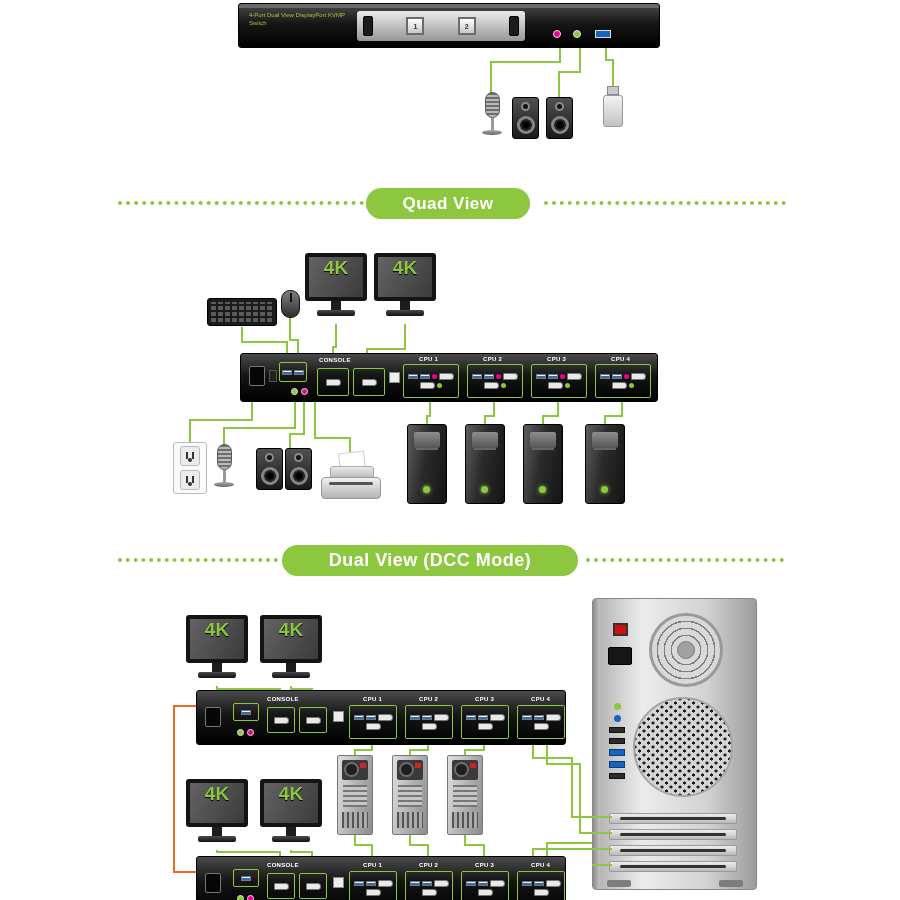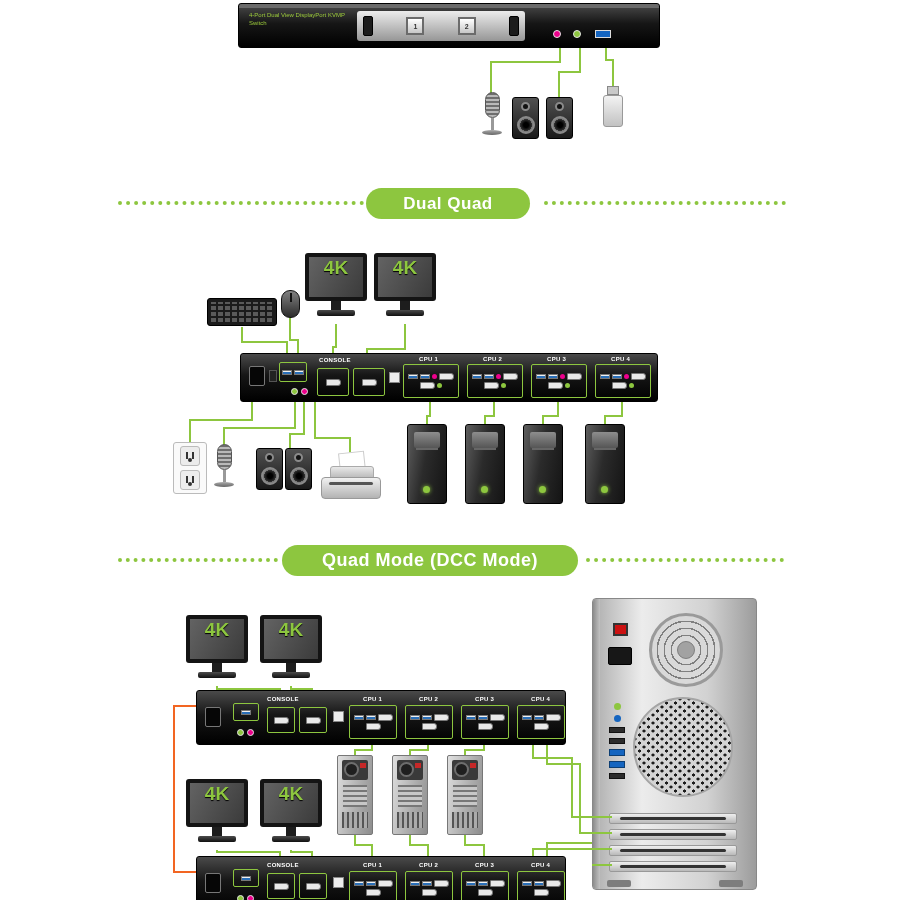--- a/index.html
+++ b/index.html
@@ -183,21 +183,21 @@
   <div class="speaker" style="left:546px;top:97px">
     <div class="tw"></div>
       <div class="wf"></div>
   </div>
   <div class="usbdrive" style="left:602px;top:86px">
     <div class="conn"></div>
     <div class="body"></div>
   </div>
 
   <div class="dots" style="left:118px;top:201px;width:246px"></div>
-  <div class="pill" style="left:366px;top:188px;width:164px;height:31px;font-size:17px">Dual Quad</div>
+  <div class="pill" style="left:366px;top:188px;width:164px;height:31px;font-size:17px">Quad View</div>
   <div class="dots" style="left:544px;top:201px;width:242px"></div>
 
   <div class="keyboard" style="left:207px;top:298px">
     <div class="keys"></div>
   </div>
   <div class="mouse" style="left:281px;top:290px">
     <div class="btnline"></div>
   </div>
 
   <div class="monitor" style="left:305px;top:253px">
@@ -313,21 +313,21 @@
   <div class="tower" style="left:523px;top:424px">
     <div class="bays"></div>
       <div class="led"></div>
   </div>
   <div class="tower" style="left:585px;top:424px">
     <div class="bays"></div>
       <div class="led"></div>
   </div>
 
   <div class="dots" style="left:118px;top:558px;width:160px"></div>
-  <div class="pill" style="left:282px;top:545px;width:296px;height:31px;font-size:18px">Quad Mode (DCC Mode)</div>
+  <div class="pill" style="left:282px;top:545px;width:296px;height:31px;font-size:18px">Dual View (DCC Mode)</div>
   <div class="dots" style="left:586px;top:558px;width:198px"></div>
 
   <div class="monitor" style="left:186px;top:615px">
     <div class="mon-screen">
       <span class="mon-label">4K</span>
     </div>
     <div class="mon-neck"></div>
     <div class="mon-base"></div>
   </div>
   <div class="monitor" style="left:260px;top:615px">

